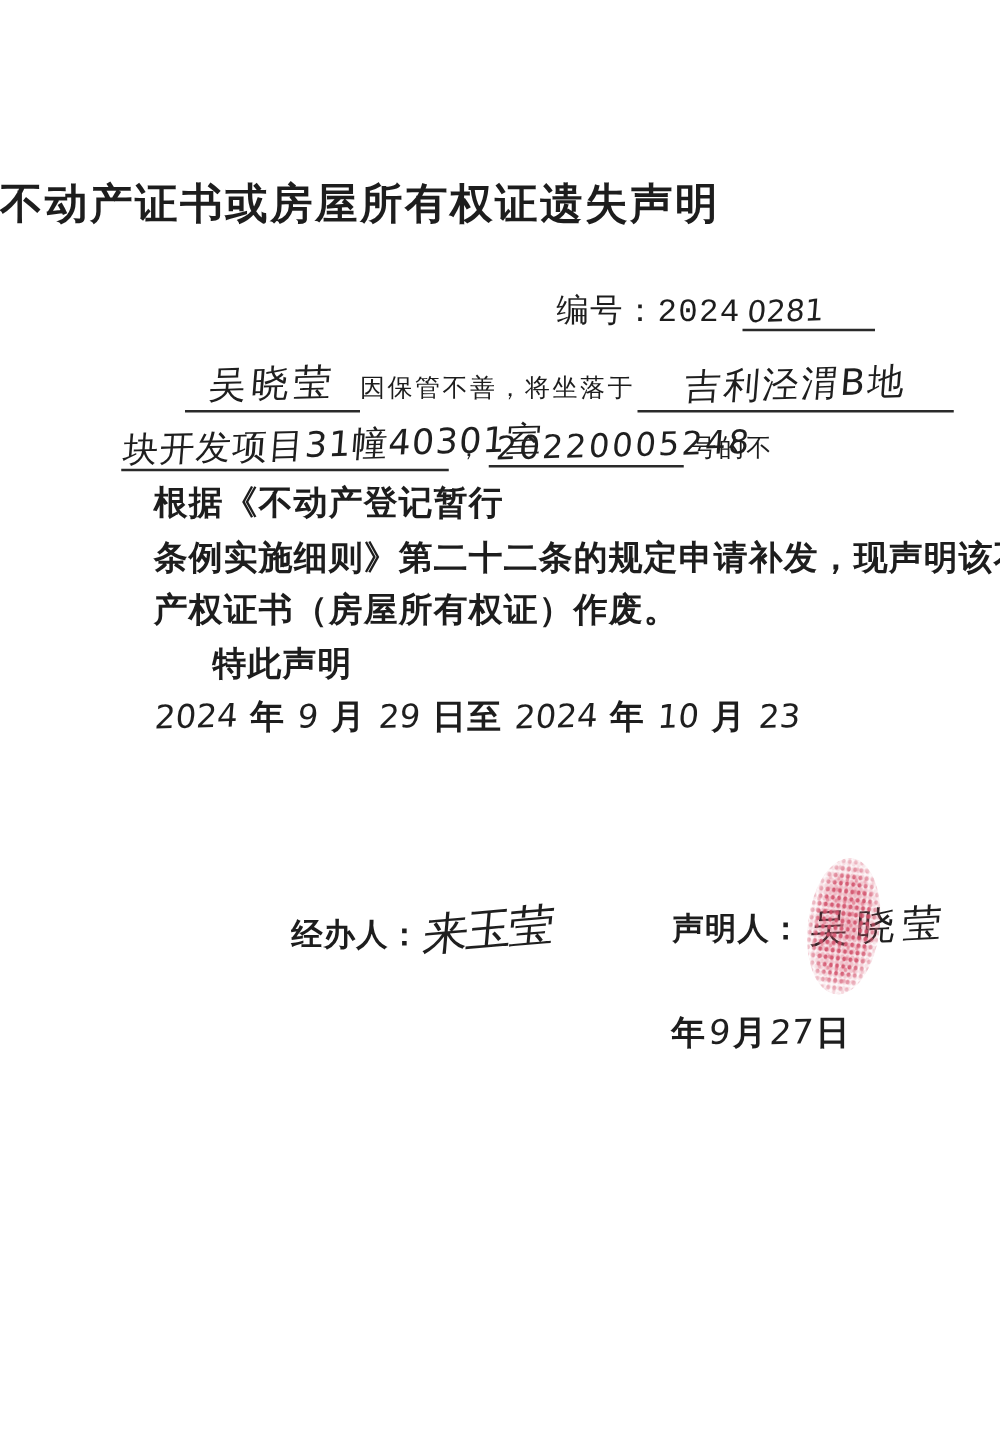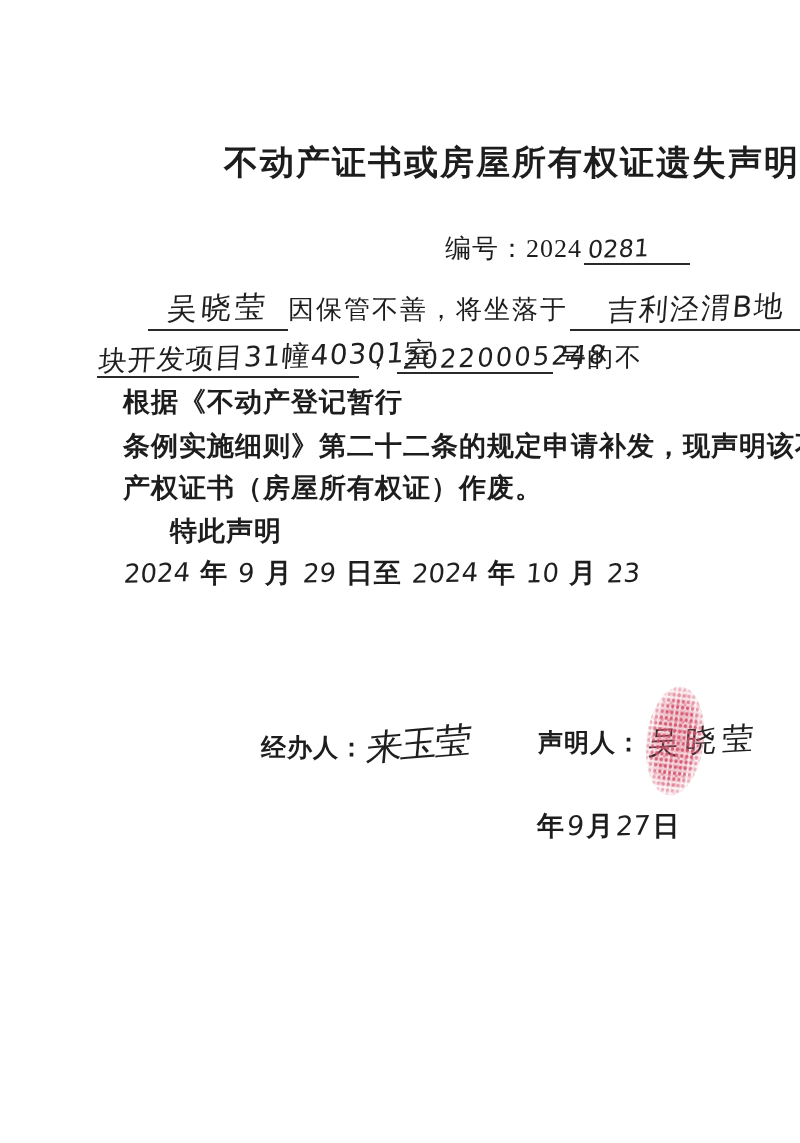--- a/index.html
+++ b/index.html
@@ -7,38 +7,38 @@
   html,body { background:#f2f2f2; }
   .page {
     position:relative; width:800px; height:1143px; margin:0 auto;
     background:var(--paper); overflow:hidden;
     font-family:"Liberation Sans", sans-serif; color:var(--ink);
   }
   .row { position:absolute; display:flex; align-items:baseline; white-space:nowrap; }
 
   
   .title {
-    position:absolute; top:140px; left:0; width:100%; text-align:right;
+    position:absolute; top:140px; left:0; width:100%; text-align:left;
     font-family:"Liberation Serif", serif; font-weight:700;
     font-size:34px; letter-spacing:2px;
   }
-  .print-serif { font-family:Liberation Sans, sans-serif; font-weight:400; font-size:26px; letter-spacing:2px; }
+  .print-serif { font-family:Liberation Sans, sans-serif; font-weight:400; font-size:20px; letter-spacing:2px; }
   .print-bold  { font-family:"Liberation Sans", sans-serif; font-weight:700; font-size:27px; letter-spacing:1px; }
   .hw {
     font-family:"DejaVu Sans", sans-serif; color:var(--hw);
     display:inline-block; transform:skewX(-6deg) rotate(-1.5deg);
   }
   .blank {
     display:inline-flex; align-items:flex-end;
     border-bottom:2px solid var(--line);
   }
 
   
   .serial-row { left:445px; top:231px; }
-  .serial-label { font-family:Liberation Serif, serif; font-size:26px; letter-spacing:1px; }
+  .serial-label { font-family:Liberation Mono, monospace; font-size:26px; letter-spacing:1px; }
   .serial-blank { width:106px; height:34px; margin-left:2px; padding-left:4px; }
   .serial-value { font-size:24px; }
 
   
   .l1 { left:148px; top:292px; }
   .name-blank { width:140px; height:38px; justify-content:center; }
   .name-hw { font-size:30px; letter-spacing:4px; }
   .loc1-blank { width:253px; height:38px; justify-content:center; margin-left:2px; }
   .loc1-hw { font-size:29px; letter-spacing:2px; }
 
@@ -53,21 +53,21 @@
   .l4 { left:123px; top:428px; }
   .l5 { left:123px; top:470px; }
   .closing { left:170px; top:513px; }
 
   .validity { left:118px; top:555px; }
   .validity .hw { font-size:26px; margin:0 6px; }
   .validity .unit { margin:0 4px; }
 
   
   .handler { left:233px; top:720px; }
-  .handler-label { font-size:25px; font-weight:700; letter-spacing:1px;margin-left:28px; }
+  .handler-label { font-size:25px; font-weight:700; letter-spacing:1px; }
   .handler-sig { font-size:36px; margin-left:2px; transform:skewX(-10deg) rotate(-5deg); letter-spacing:-2px; }
 
   .declarant { left:538px; top:720px; }
   .declarant-label { font-size:25px; font-weight:700; letter-spacing:1px; }
   .declarant-sig { font-size:31px; margin-left:6px; letter-spacing:6px; transform:skewX(-7deg) rotate(-3deg); }
 
   .fingerprint {
     position:absolute; left:646px; top:686px; width:58px; height:110px;
     border-radius:50%;
     background-image:

